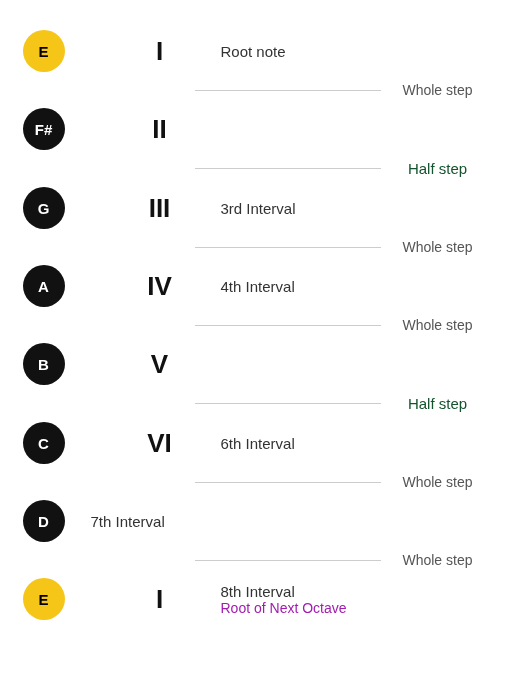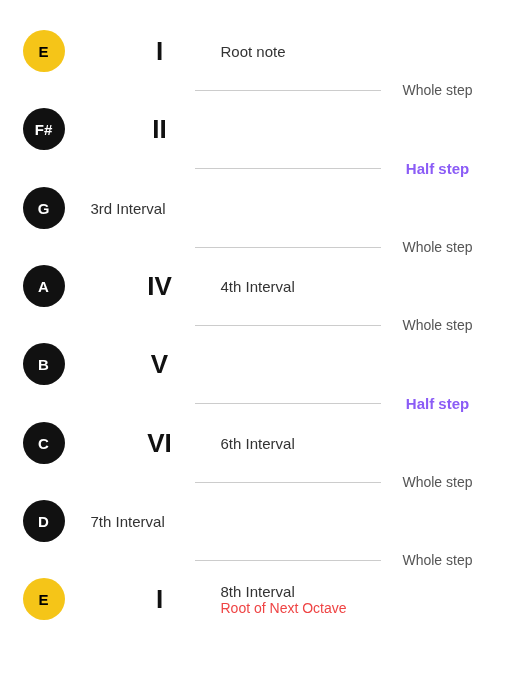--- a/index.html
+++ b/index.html
@@ -55,39 +55,39 @@
     }
     .interval-label {
       font-size: 15px;
       color: #333;
       margin-left: 26px;
       flex: 1;
     }
     .interval-label .sub {
       display: block;
       font-size: 14px;
-      color: #ef4444;
+      color: #a21caf;
     }
     .divider-line {
       flex: 1;
       height: 1px;
       background: #ccc;
       margin-left: 0;
     }
     .step-label {
       font-size: 14px;
       color: #555;
       margin-left: 12px;
       white-space: nowrap;
       text-align: center;
       min-width: 90px;
     }
     .step-label.bold {
-      font-weight: 700;
-      color: #8b5cf6;
+      font-weight: 400;
+      color: #14532d;
       font-size: 15px;
     }
     .divider-wrapper {
       display: flex;
       align-items: center;
       width: 100%;
     }
     .left-space {
       width: 172px;
       flex-shrink: 0;
@@ -111,20 +111,21 @@
       <div class="note-circle black">F#</div>
       <div class="roman">II</div>
     </div>
     <div class="divider-wrapper">
       <div class="left-space"></div>
       <div class="divider-line"></div>
       <div class="step-label bold">Half step</div>
     </div>
     <div class="row">
       <div class="note-circle black">G</div>
+      <div class="roman">III</div>
       <div class="interval-label">3rd Interval</div>
     </div>
     <div class="divider-wrapper">
       <div class="left-space"></div>
       <div class="divider-line"></div>
       <div class="step-label">Whole step</div>
     </div>
     <div class="row">
       <div class="note-circle black">A</div>
       <div class="roman">IV</div>

